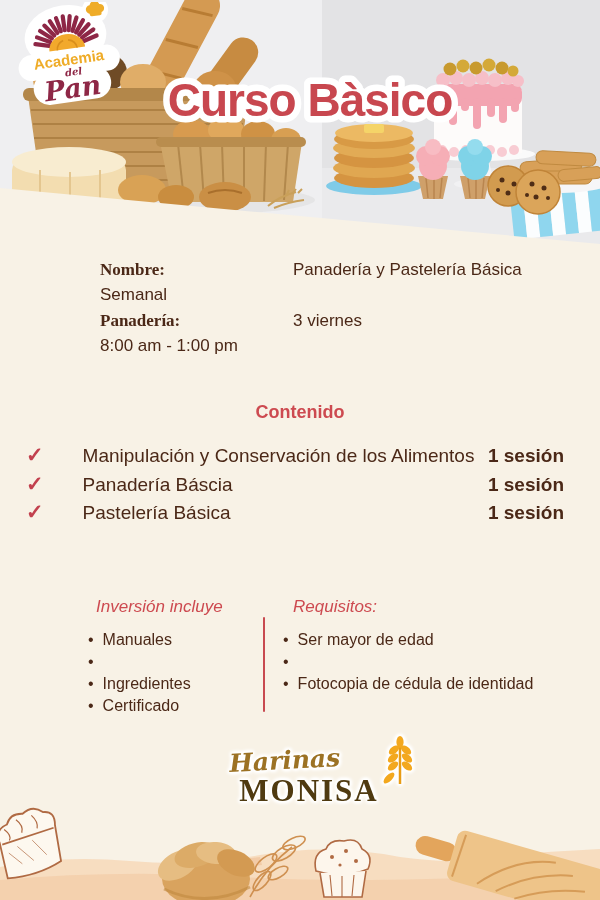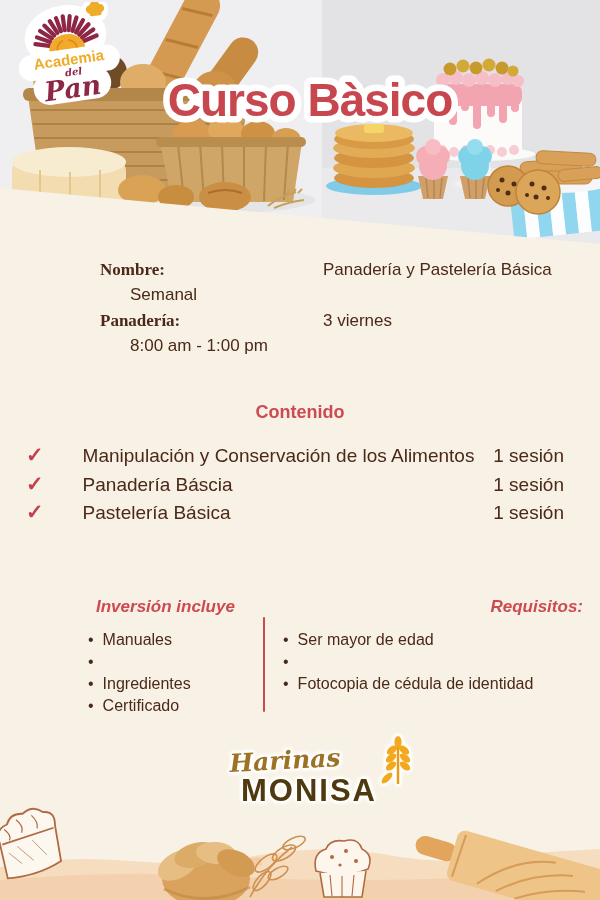--- a/index.html
+++ b/index.html
@@ -19,54 +19,54 @@
   .title-svg{position:absolute;top:58px;left:120px;width:380px;height:84px;}
   .title-svg text{
     font-family:"Liberation Sans", sans-serif;font-weight:bold;font-size:46px;
     letter-spacing:-1px;fill:#c8474f;stroke:#ffffff;stroke-width:13px;
     paint-order:stroke;stroke-linejoin:round;
   }
   
   .info{position:absolute;top:257px;left:100px;right:20px;color:#4b2817;}
   .info-row{display:flex;line-height:25.4px;font-size:17px;}
   .info-label{width:193px;font-weight:bold;flex:none;font-family:Liberation Serif, serif;}
-  .info-value{flex:1;margin-left:30px;}
+  .info-value{flex:1;}
   
   .contenido-heading{
     position:absolute;top:402px;left:0;width:600px;text-align:center;
     font-size:18px;font-weight:bold;color:#cd4a50;
   }
   .checklist{position:absolute;top:441px;left:26px;width:538px;color:#4b2817;}
   .chk-row{display:flex;align-items:baseline;line-height:27.5px;font-size:19px;}
   .chk{color:#c2414e;font-weight:bold;font-size:21px;margin-right:7px;flex:none;}
   .chk-text{flex:1;margin-left:32px;}
-  .chk-sessions{flex:none;}
+  .chk-sessions{flex:none;font-weight:bold;}
   
   .cols{position:absolute;top:597px;left:0;width:600px;height:130px;color:#4b2817;}
   .col-left{position:absolute;left:88px;width:172px;}
-  .col-right{position:absolute;left:283px;width:300px;text-align:right;}
-  .col-heading{font-size:17px;font-weight:bold;font-style:italic;color:#cd4a50;margin-bottom:12px;}
+  .col-right{position:absolute;left:283px;width:300px;}
+  .col-heading{font-size:17px;font-weight:normal;font-style:italic;color:#cd4a50;margin-bottom:12px;}
   .col-left .col-heading{padding-left:8px;}
   .col-right .col-heading{padding-left:10px;}
   .col-item{display:flex;font-size:16px;line-height:22px;}
   .bullet{margin-right:9px;flex:none;color:#4b2817;}
   .col-divider{position:absolute;left:263px;top:20px;width:2px;height:95px;background:#c84a50;border-radius:1px;}
   
   .brand{
     position:absolute;top:748px;left:0;width:600px;text-align:center;
     filter:drop-shadow(0 0 1.5px #fff) drop-shadow(0 0 1.5px #fff)
            drop-shadow(0 0 1.5px #fff) drop-shadow(0 0 1px #fff);
   }
   .brand-inner{display:inline-block;position:relative;padding-right:30px;}
   .brand-script{
     display:block;font-family:"DejaVu Serif", serif;font-style:italic;font-weight:bold;
     font-size:25px;color:#9c7224;transform:rotate(-3deg);line-height:26px;
   }
   .brand-name{
-    display:block;font-family:Liberation Sans, sans-serif;font-weight:bold;
+    display:block;font-family:Liberation Serif, serif;font-weight:bold;
     font-size:31px;letter-spacing:2px;color:#4f3a10;line-height:33px;margin-left:48px;
   }
   .wheat-svg{position:absolute;top:-12px;right:-8px;}
   
   .bottom-strip{position:absolute;bottom:0;left:0;width:600px;height:95px;}
 </style>
 </head>
 <body>
 
 <div class="photo-strip">

